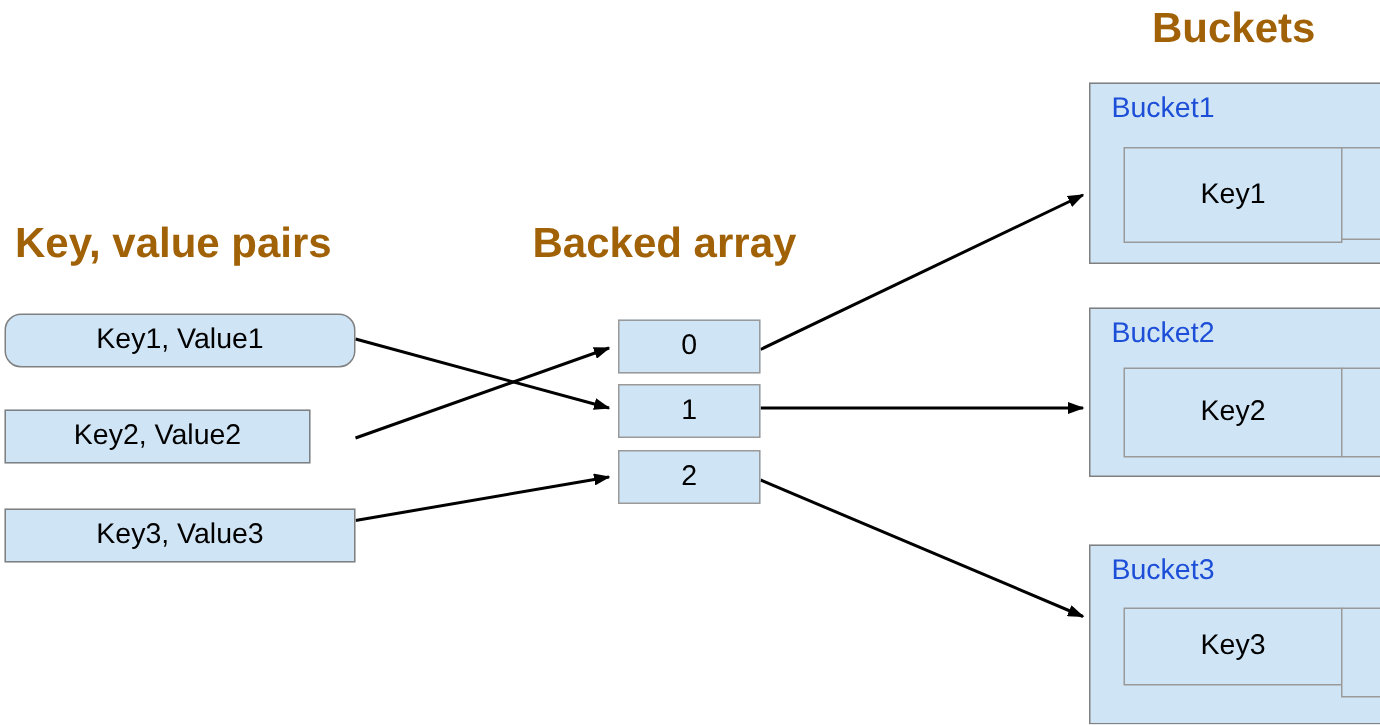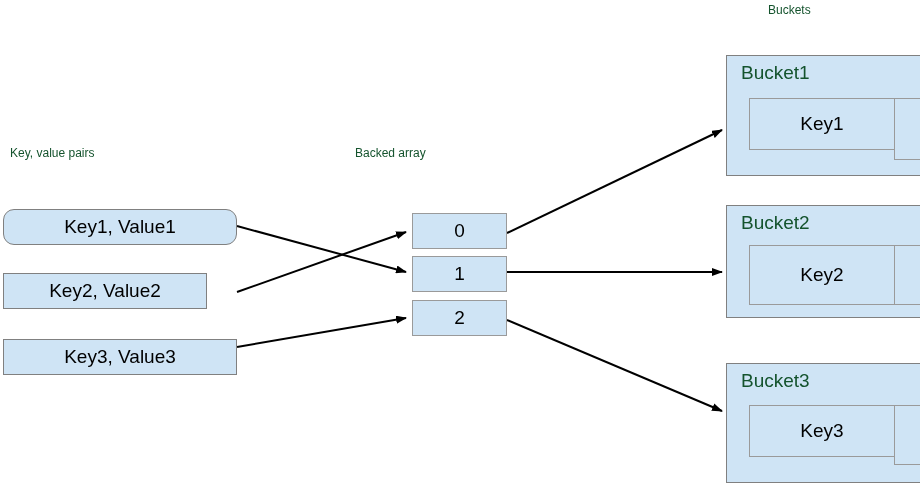--- a/index.html
+++ b/index.html
@@ -11,23 +11,23 @@
   #canvas {
     position: relative;
     width: 920px;
     height: 483px;
     background: #ffffff;
     overflow: hidden;
     font-family: "Liberation Sans", "DejaVu Sans", sans-serif;
   }
   .section-title {
     position: absolute;
-    font-weight: normal;
-    font-size: 12px;
-    color: #14532d;
+    font-weight: bold;
+    font-size: 28px;
+    color: #a16207;
     white-space: nowrap;
     letter-spacing: 0px;
   }
   .kv-box {
     position: absolute;
     box-sizing: border-box;
     background: #cfe4f5;
     border: 1px solid #808080;
     display: flex;
     align-items: center;
@@ -51,21 +51,21 @@
     position: absolute;
     box-sizing: border-box;
     background: #cfe4f5;
     border: 1px solid #808080;
   }
   .bucket-label {
     position: absolute;
     left: 14px;
     top: 6px;
     font-size: 19px;
-    color: #14532d;
+    color: #1d4ed8;
     white-space: nowrap;
   }
   .bucket-inner {
     position: absolute;
     box-sizing: border-box;
     border: 1px solid #9a9a9a;
     background: #cfe4f5;
     display: flex;
     align-items: center;
     justify-content: center;
@@ -137,21 +137,21 @@
   <div class="array-cell" style="left:412px; top:256px; width:95px; height:36px;">
     <span>1</span>
   </div>
 
   <div class="array-cell" style="left:412px; top:300px; width:95px; height:36px;">
     <span>2</span>
   </div>
 
   <div class="bucket-box" style="left:726px; top:55px; width:220px; height:121px;">
     <div class="bucket-label">Bucket1</div>
-    <div class="bucket-inner" style="left:22px; top:42px; width:146px; height:52px;justify-content:center;">
+    <div class="bucket-inner" style="left:22px; top:42px; width:146px; height:64px;justify-content:center;">
       <span>Key1</span>
     </div>
     <div class="bucket-inner-next" style="left:167px; top:42px; width:80px; height:62px;"></div>
   </div>
 
   <div class="bucket-box" style="left:726px; top:205px; width:220px; height:113px;">
     <div class="bucket-label">Bucket2</div>
     <div class="bucket-inner" style="left:22px; top:39px; width:146px; height:60px;">
       <span>Key2</span>
     </div>

